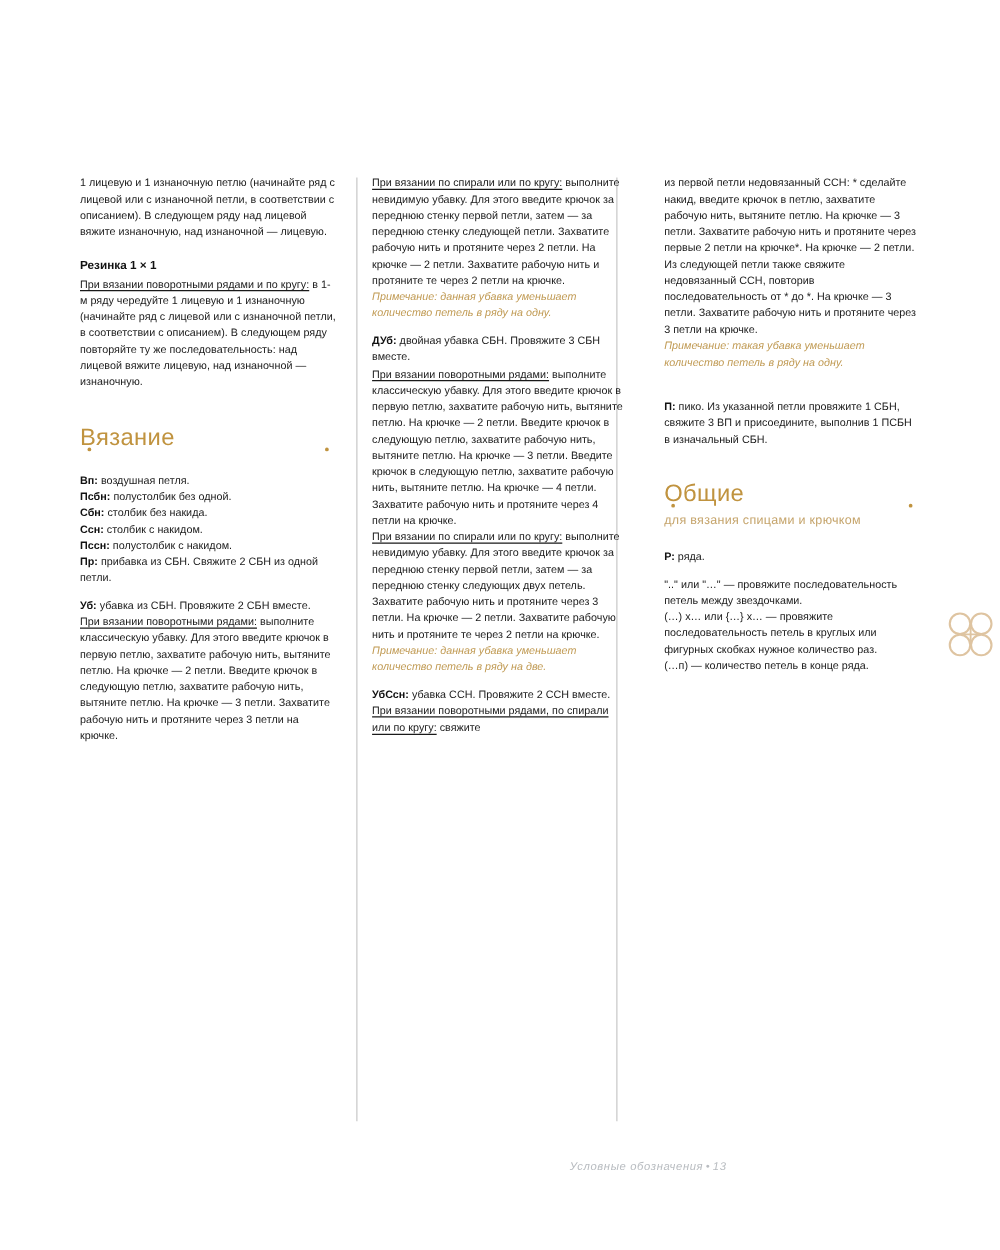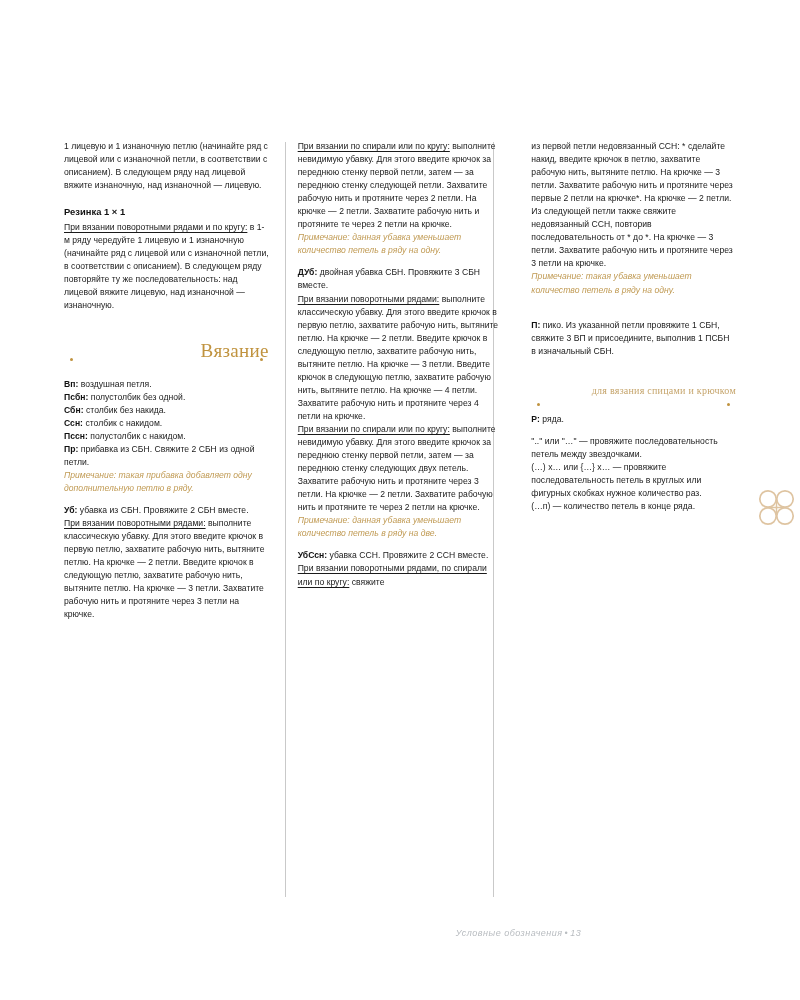--- a/index.html
+++ b/index.html
@@ -74,22 +74,22 @@
     font-weight: bold;
     font-size: 9.4px;
     line-height: 15px;
     margin: 12px 0 2px 0;
     color: #111;
   }
 
   
   .goldhead {
     position: relative;
-    text-align: right;
-    font-family: Liberation Serif, serif;
+    text-align: left;
+    font-family: Liberation Sans, sans-serif;
     color: #c0933f;
     margin: 26px 0 16px 0;
   }
   .goldhead .ttl {
     font-size: 19px;
     line-height: 23px;
     letter-spacing: 0.3px;
     display: block;
   }
   .goldhead .sub {
@@ -174,21 +174,20 @@
         <span class="ttl">Вязание</span>
       </div>
 
       <p class="blk"><span class="lbl">Вп:</span><span> воздушная петля.</span></p>
       <p class="blk"><span class="lbl">Псбн:</span><span> полустолбик без одной.</span></p>
       <p class="blk"><span class="lbl">Сбн:</span><span> столбик без накида.</span></p>
       <p class="blk"><span class="lbl">Ссн:</span><span> столбик с накидом.</span></p>
       <p class="blk"><span class="lbl">Пссн:</span><span> полустолбик с накидом.</span></p>
 
       <p class="blk"><span class="lbl">Пр:</span><span> прибавка из СБН. Свяжите 2 СБН из одной петли.</span></p>
-      <p class="blk note">Примечание: такая прибавка добавляет одну дополнительную петлю в ряду.</p>
 
       <div class="gap-sm"></div>
 
       <p class="blk"><span class="lbl">Уб:</span><span> убавка из СБН. Провяжите 2 СБН вместе.</span></p>
       <p class="blk"><span class="ul">При вязании поворотными рядами:</span><span> выполните классическую убавку. Для этого введите крючок в первую петлю, захватите рабочую нить, вытяните петлю. На крючке — 2 петли. Введите крючок в следующую петлю, захватите рабочую нить, вытяните петлю. На крючке — 3 петли. Захватите рабочую нить и протяните через 3 петли на крючке.</span></p>
     </div>
 
     <div class="col col-2">
 
       <p class="blk"><span class="ul">При вязании по спирали или по кругу:</span><span> выполните невидимую убавку. Для этого введите крючок за переднюю стенку первой петли, затем — за переднюю стенку следующей петли. Захватите рабочую нить и протяните через 2 петли. На крючке — 2 петли. Захватите рабочую нить и протяните те через 2 петли на крючке.</span></p>
@@ -215,20 +214,21 @@
       <div class="gap-md"></div>
 
 
       <div class="gap-sm"></div>
 
       <p class="blk"><span class="lbl">П:</span><span> пико. Из указанной петли провяжите 1 СБН, свяжите 3 ВП и присоедините, выполнив 1 ПСБН в изначальный СБН.</span></p>
 
       <div class="goldhead">
         <span class="dot dot-l"></span>
         <span class="dot dot-r"></span>
+        <span class="ttl">Общие</span>
         <span class="sub">для вязания спицами и крючком</span>
       </div>
 
       <p class="blk"><span class="lbl">Р:</span><span> ряда.</span></p>
 
       <div class="gap-sm"></div>
 
       <p class="blk">".." или "…" — провяжите последовательность петель между звездочками.</p>
       <p class="blk">(…) х… или {…} х… — провяжите последовательность петель в круглых или фигурных скобках нужное количество раз.</p>
       <p class="blk">(…п) — количество петель в конце ряда.</p>

